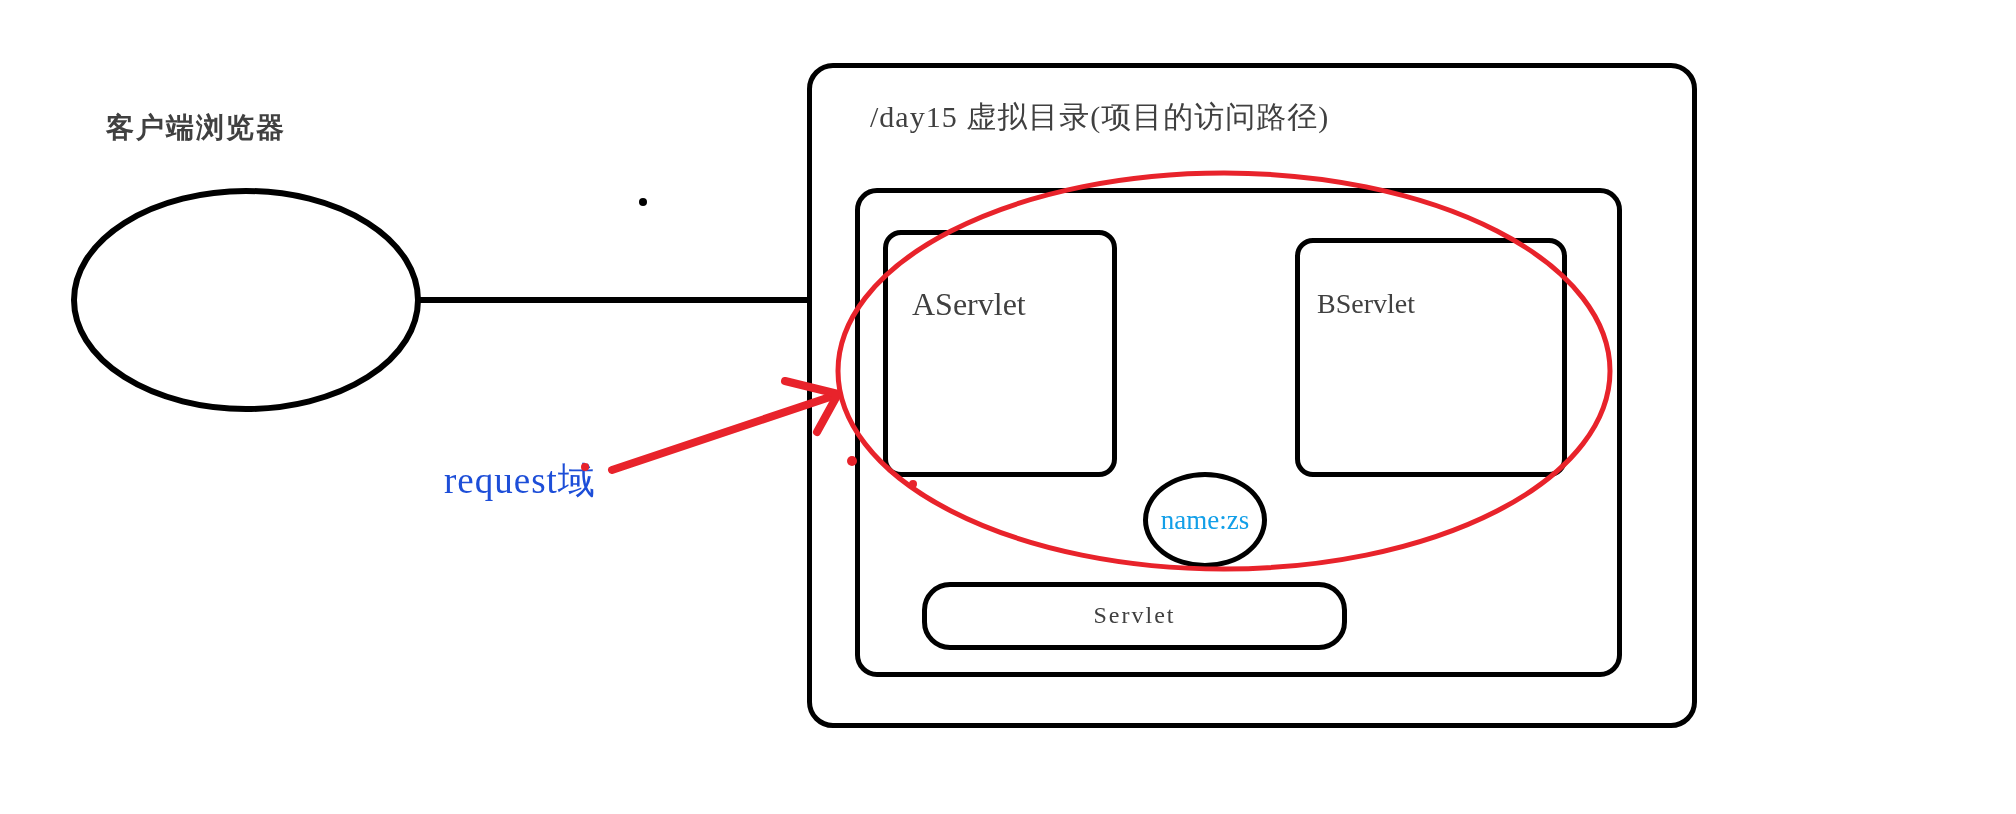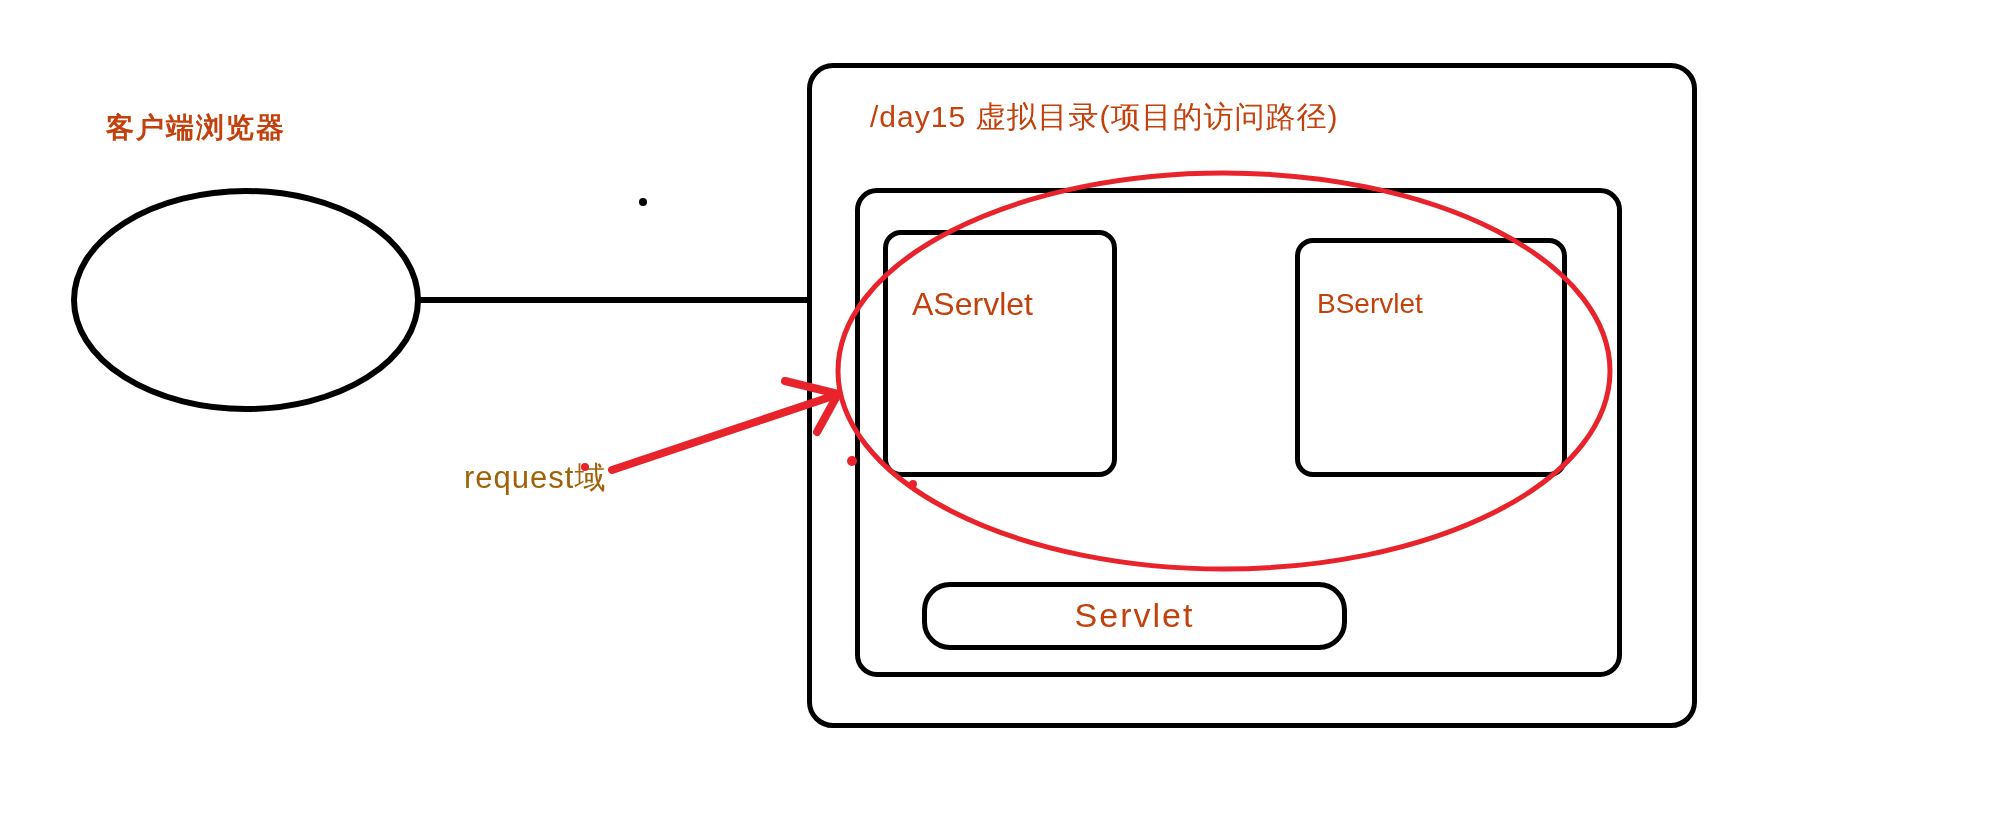--- a/index.html
+++ b/index.html
@@ -31,36 +31,36 @@
   .servlet-bar { left: 922px;  top: 582px; width: 425px; height: 68px;  border-radius: 28px; }
   .attr-ellipse{
     position: absolute;
     left: 1143px; top: 472px; width: 124px; height: 96px;
     border: 5px solid #000000; border-radius: 50%;
     box-sizing: border-box;
     display: flex; align-items: center; justify-content: center;
   }
 
   
-  .txt { position: absolute; color: #c2410c; white-space: nowrap; line-height: 1.15; }
+  .txt { position: absolute; color: #404040; white-space: nowrap; line-height: 1.15; }
   .cjk  { font-family: "Liberation Serif", "DejaVu Serif", serif; }
-  .mono { font-family: Liberation Sans, sans-serif; }
+  .mono { font-family: Liberation Serif, serif; }
 
   .client-title   { left: 106px; top: 112px; font-size: 28px; font-weight: 600; letter-spacing: 2px; }
   .request-label  { left: 430px; top: 240px; font-size: 33px; letter-spacing: 1px; }
   .server-title   { left: 870px; top: 100px; font-size: 30px; letter-spacing: 1px; }
   .aservlet-label { left: 912px;  top: 286px; font-size: 32px; }
   .bservlet-label { left: 1317px; top: 288px; font-size: 28px; }
   .attr-label     { font-size: 27px; color: #129fe8; }
   .servlet-label  {
     left: 922px; top: 582px; width: 425px; height: 68px;
     display: flex; align-items: center; justify-content: center;
-    font-size: 34px; letter-spacing: 2px;
+    font-size: 24px; letter-spacing: 2px;
   }
-  .annotation-label { left: 464px; top: 460px; font-size: 31px; color: #a16207; letter-spacing: 1px; }
+  .annotation-label { left: 444px; top: 460px; font-size: 37px; color: #1d4ed8; letter-spacing: 1px; }
 
   
   .shape-layer {
     position: absolute;
     left: 0; top: 0;
     width: 2016px; height: 814px;
     pointer-events: none;
   }
 </style>
 </head>
@@ -75,20 +75,23 @@
   <div class="txt mono server-title">/day15 虚拟目录(项目的访问路径)</div>
 
   <div class="rect inner-rect"></div>
 
   <div class="rect aservlet-box"></div>
   <div class="txt mono aservlet-label">AServlet</div>
 
   <div class="rect bservlet-box"></div>
   <div class="txt mono bservlet-label">BServlet</div>
 
+  <div class="attr-ellipse">
+    <span class="mono attr-label">name:zs</span>
+  </div>
 
   <div class="rect servlet-bar"></div>
   <div class="txt mono servlet-label">Servlet</div>
 
   <div class="txt mono annotation-label">request域</div>
 
   <svg class="shape-layer" viewBox="0 0 2016 814" xmlns="http://www.w3.org/2000/svg">
 
     <ellipse cx="246" cy="300" rx="172" ry="109" fill="none" stroke="#000000" stroke-width="6"></ellipse>
 

